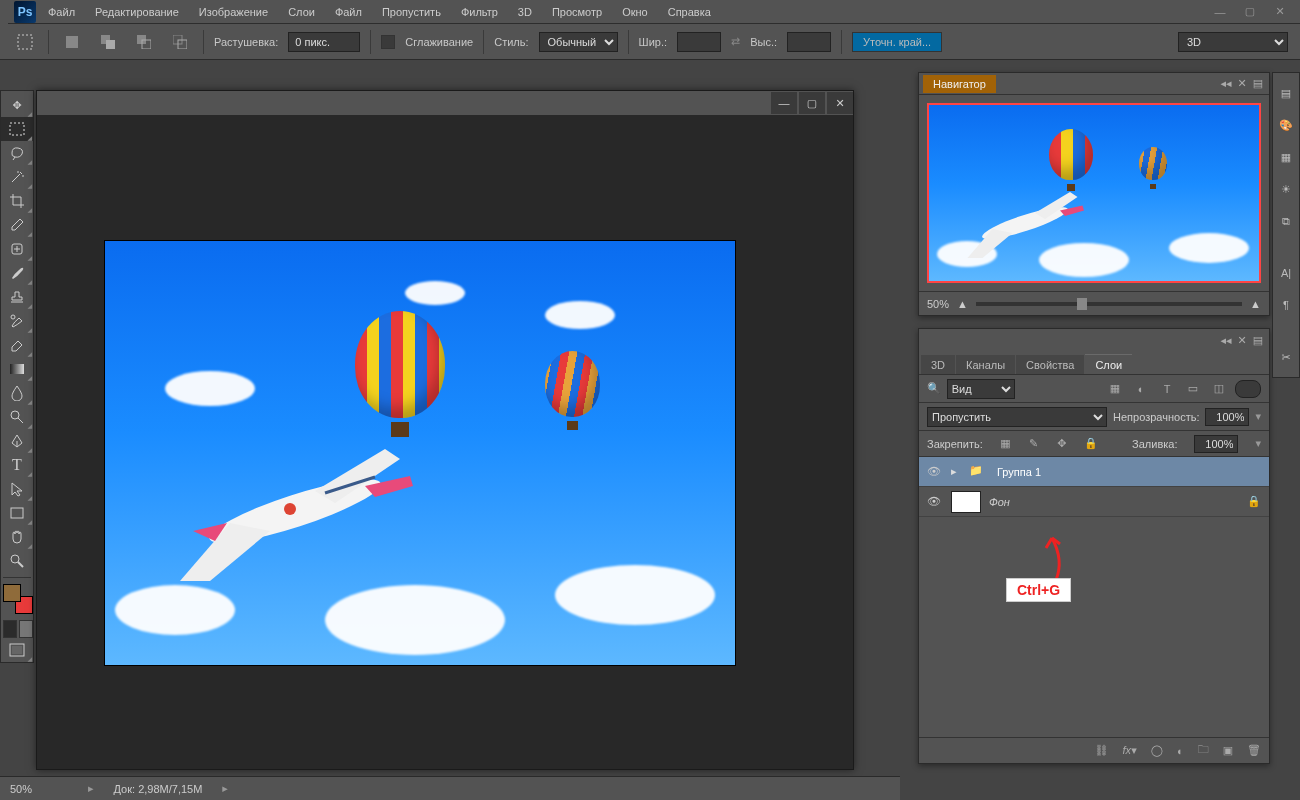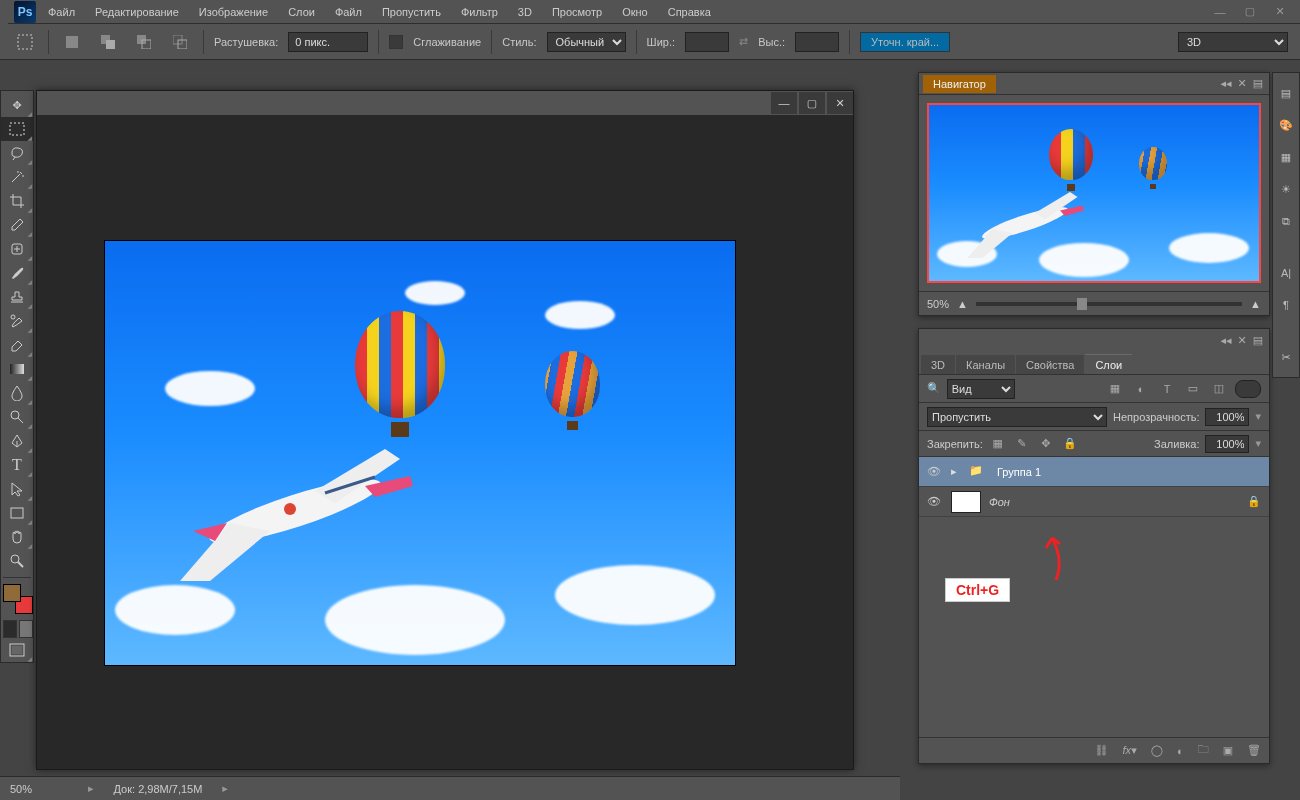--- a/index.html
+++ b/index.html
@@ -6,21 +6,21 @@
 body { background: #535353; width: 1300px; height: 800px; overflow: hidden; color: #ccc; font-size: 11px; user-select: none; }
 .menubar { height: 24px; background: #535353; display: flex; align-items: center; padding: 0 6px; gap: 4px; border-bottom: 1px solid #2d2d2d; margin-left: 8px; }
 .menubar .logo { width: 22px; height: 22px; background: linear-gradient(135deg,#001530,#0a3a6e); color:#7ec5ff; display:flex; align-items:center; justify-content:center; font-weight:bold; font-size:12px; border-radius:2px; }
 .menubar .mi { padding: 4px 8px; cursor: default; }
 .menubar .winctl { margin-left: auto; display:flex; gap:2px; }
 .menubar .winctl div { width: 28px; height: 18px; display:flex; align-items:center; justify-content:center; color:#999; }
 .toolbar { height: 36px; background: #535353; border-bottom: 1px solid #2a2a2a; display:flex; align-items:center; padding: 0 12px; gap: 10px; }
 .toolbar .sep { width:1px; height:24px; background:#3a3a3a; }
 .toolbar .btn, .toolbar .ic { width:26px; height:24px; display:flex; align-items:center; justify-content:center; color:#bbb; }
 .toolbar .lbl { font-size:11px; color:#c8c8c8; }
-.toolbar input.tinput { background:#3a3a3a; border:1px solid #222; color:#ddd; font-size:11px; padding:2px 6px; width:80px; height:20px; }
+.toolbar input.tinput { background:#3a3a3a; border:1px solid #222; color:#ddd; font-size:11px; padding:2px 6px; width:72px; height:20px; }
 .toolbar select { background:#3a3a3a; border:1px solid #222; color:#ddd; font-size:11px; height:20px; padding:0 4px; }
 .toolbar .chk { width:14px; height:14px; border:1px solid #333; background:#3a3a3a; display:inline-block; }
 .toolbar .btnflat { background:#0369a1; border:1px solid #333; color:#bbb; padding:3px 10px; font-size:11px; }
 
 .workspace { position:relative; width:1300px; height:740px; background:#444; }
 
 .toolpanel { position:absolute; left:0; top:30px; width:34px; background:#535353; border:1px solid #2a2a2a; padding-top: 2px; }
 .toolpanel .tool { width:32px; height:24px; display:flex; align-items:center; justify-content:center; color:#ccc; position:relative; }
 .toolpanel .tool.sel { background:#2c2c2c; }
 .toolpanel .swatches { width:30px; height:30px; position:relative; margin:6px 0 0 2px; }
@@ -61,36 +61,36 @@
 .layerspanel .tabsrow { height:24px; border-bottom:1px solid #323232; display:flex; align-items:flex-end; padding:0 2px; gap:1px; }
 .layerspanel .tabsrow .lt { padding:4px 10px 3px; background:#464646; color:#bbb; font-size:11px; }
 .layerspanel .tabsrow .lt.act { background:#535353; color:#eee; border-top:1px solid #6a6a6a; }
 .layerspanel .filterrow { height:28px; display:flex; align-items:center; padding:0 8px; gap:6px; border-bottom:1px solid #343434; }
 .layerspanel .filterrow select { background:#3a3a3a; border:1px solid #222; color:#ddd; font-size:11px; height:20px; width:68px; }
 .layerspanel .filterrow .fic { width:20px; height:18px; display:flex; align-items:center; justify-content:center; color:#aaa; }
 .layerspanel .blendrow { height:28px; display:flex; align-items:center; padding:0 8px; gap:6px; border-bottom:1px solid #343434; }
 .layerspanel .blendrow select { background:#3a3a3a; border:1px solid #222; color:#ddd; font-size:11px; height:20px; flex:1; }
 .layerspanel .blendrow .lbl2 { color:#ccc; font-size:11px; }
 .layerspanel .blendrow input { width:44px; background:#3a3a3a; border:1px solid #222; color:#ddd; font-size:11px; height:18px; text-align:right; padding:0 4px; }
-.layerspanel .lockrow { height:26px; display:flex; align-items:center; padding:0 8px; gap:6px; border-bottom:1px solid #343434; }
+.layerspanel .lockrow { height:26px; display:flex; align-items:center; padding:0 8px; gap:17px; border-bottom:1px solid #343434; }
 .layerspanel .lockrow .lic { width:18px; height:16px; color:#aaa; display:flex; align-items:center; justify-content:center; }
 .layerspanel .llist { min-height:280px; }
 .layerspanel .lrow { height:30px; display:flex; align-items:center; gap:8px; padding:0 8px; border-bottom:1px solid #424242; }
 .layerspanel .lrow.sel { background:#6d88a6; color:#fff; }
 .layerspanel .lrow .eye { width:16px; color:#ccc; }
 .layerspanel .lrow .thumb2 { width:30px; height:22px; background:#fff; border:1px solid #222; }
 .layerspanel .lrow .folder { width:20px; height:16px; color:#dcdcdc; }
 .layerspanel .lrow .name { font-size:11px; }
 .layerspanel .lrow .lock { margin-left:auto; color:#bbb; }
 .layerspanel .lrow .arrow { width:10px; color:#ddd; }
 .layerspanel .lfoot { height:26px; border-top:1px solid #333; display:flex; align-items:center; justify-content:flex-end; padding:0 8px; gap:14px; color:#aaa; }
 .layerspanel .lfoot span { cursor:default; }
 
 .annot-arrow { position:absolute; left:1036px; top:470px; color:#e22; pointer-events:none; }
-.annot-tip { position:absolute; left:945px; top:518px; background:#fff; color:#e22; font-weight:bold; font-size:14px; padding:3px 10px; border:1px solid #ccc; font-family: Arial, sans-serif; }
+.annot-tip { position:absolute; left:1006px; top:518px; background:#fff; color:#e22; font-weight:bold; font-size:14px; padding:3px 10px; border:1px solid #ccc; font-family: Arial, sans-serif; }
 
 .sidestrip { position:absolute; right:0; top:12px; width:28px; background:#535353; border:1px solid #2a2a2a; display:flex; flex-direction:column; align-items:center; gap:12px; padding:10px 0; }
 .sidestrip .sic { width:20px; height:20px; display:flex; align-items:center; justify-content:center; color:#bbb; }
 
 .statusbar { position:absolute; left:0; bottom:0; width:900px; height:24px; background:#535353; border-top:1px solid #2a2a2a; display:flex; align-items:center; padding:0 10px; gap:20px; color:#ccc; font-size:11px; }
 .statusbar .zoom { width:58px; }
 
 svg { display:block; }
 .tri { font-size:6px; position:absolute; right:1px; bottom:0; color:#888; }
 

